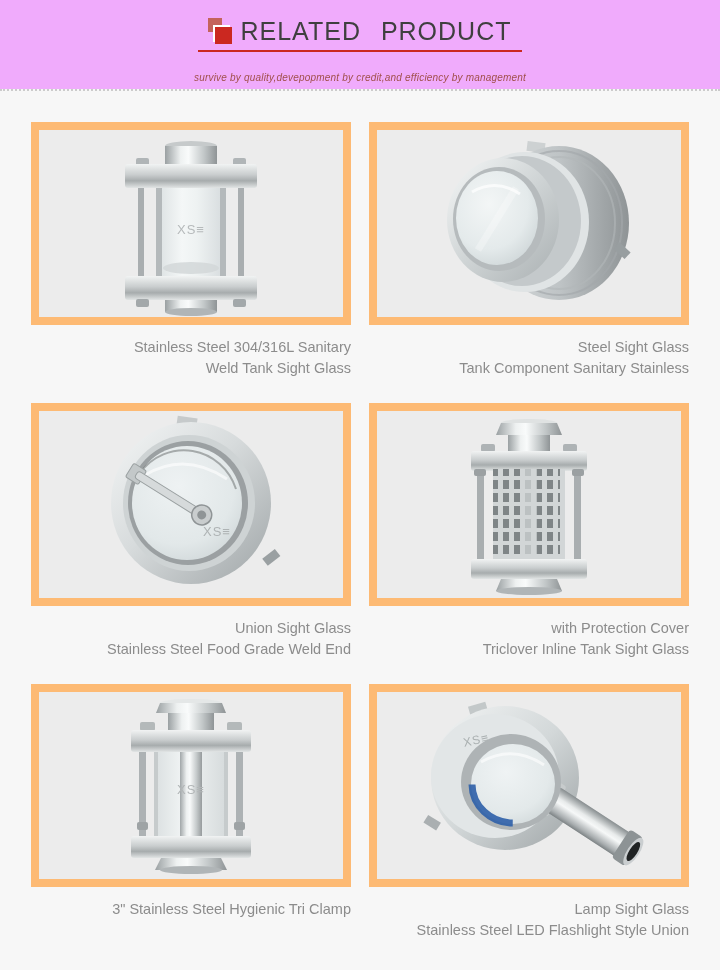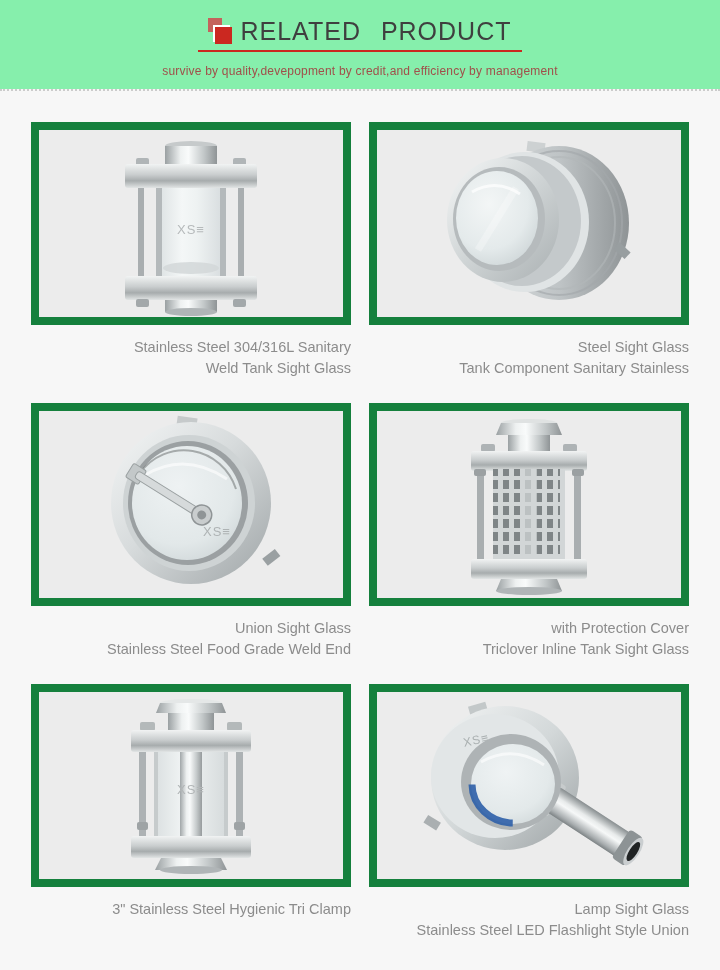--- a/index.html
+++ b/index.html
@@ -3,53 +3,53 @@
 <meta charset="utf-8">
 <style>
   * { margin:0; padding:0; box-sizing:border-box; }
   html,body { background:#ffffff; }
   body {
     width:720px; height:970px;
     font-family:"Liberation Sans", sans-serif;
     position:relative; overflow:hidden;
   }
   
-  .header { height:89px; text-align:center; padding-top:17px; background:#86efac; }
+  .header { height:89px; text-align:center; padding-top:17px; background:#f0abfc; }
   .logo-wrap {
     display:inline-block;
     border-bottom:2px solid #cb2820;
     padding:0 10px 4px 10px;
   }
   .logo-row { display:flex; align-items:center; justify-content:center; gap:7px; }
   .logo-icon { position:relative; width:25px; height:27px; flex:0 0 auto; }
   .logo-icon .sq-back  { position:absolute; left:0; top:0;  width:14px; height:14px; background:#c4635c; }
   .logo-icon .sq-front { position:absolute; left:7px; top:9px; width:17px; height:17px; background:#cb2820; box-shadow:-2px -2px 0 #ffffff; }
   .logo-title {
     font-size:25px; color:#3f3f3f; font-weight:normal;
     letter-spacing:1px; word-spacing:12px; white-space:nowrap;
   }
   .tagline {
-    margin-top:12px; font-size:12px; color:#a04f4a; letter-spacing:.2px;
+    margin-top:20px; font-size:10px; color:#a04f4a; letter-spacing:.2px;font-style:italic;
   }
   
   .content {
     position:absolute; left:0; right:0; top:89px; bottom:0;
     background:#f7f7f7;
     border-top:2px dotted #cbcbcb;
     padding-top:31px;
   }
   .grid {
     display:grid;
     grid-template-columns:320px 320px;
     grid-auto-rows:281px;
     column-gap:18px;
     justify-content:center;
   }
   .cell { width:320px; cursor:pointer; }
-  .imgbox { background:#15803d; padding:8px; width:320px; height:203px; }
+  .imgbox { background:#fdba74; padding:8px; width:320px; height:203px; }
   .imgbg  { background:#ececec; width:304px; height:187px; overflow:hidden; }
   .imgbg svg { display:block; }
   .caption {
     margin-top:12px; text-align:right;
     font-size:14.5px; line-height:21px; color:#8c8c8c;
   }
   figure { margin:0; }
   svg text { font-family:"Liberation Sans", sans-serif; }
 </style>
 </head>

